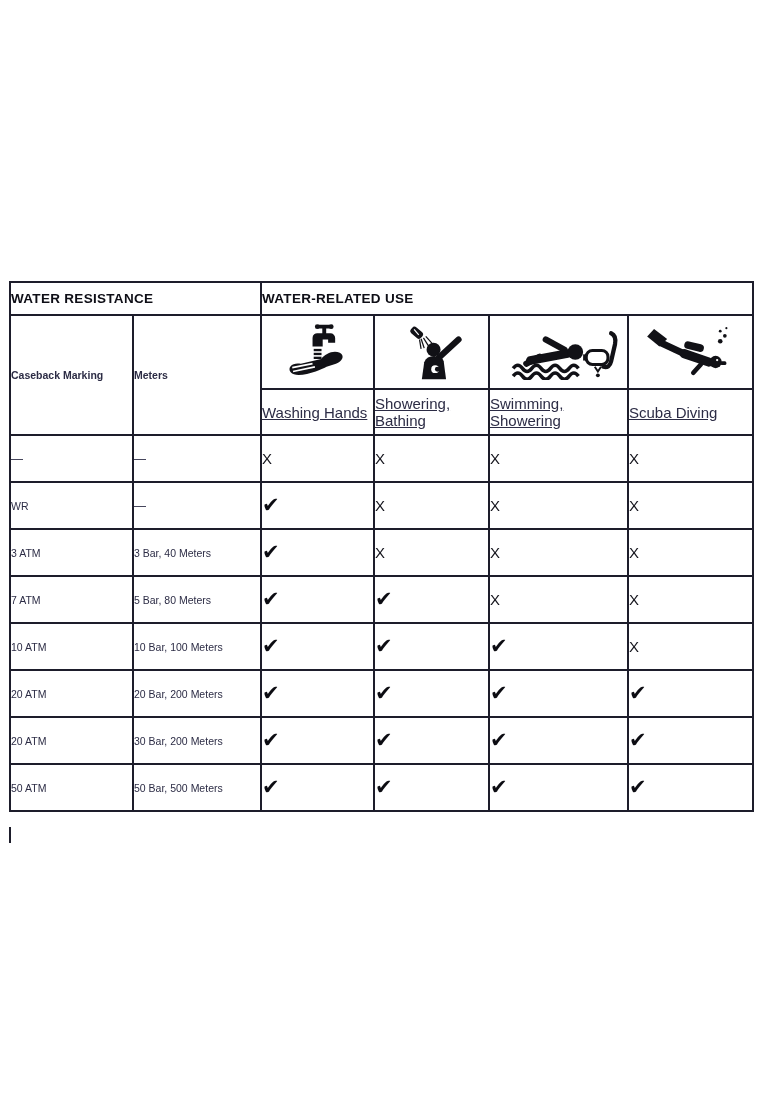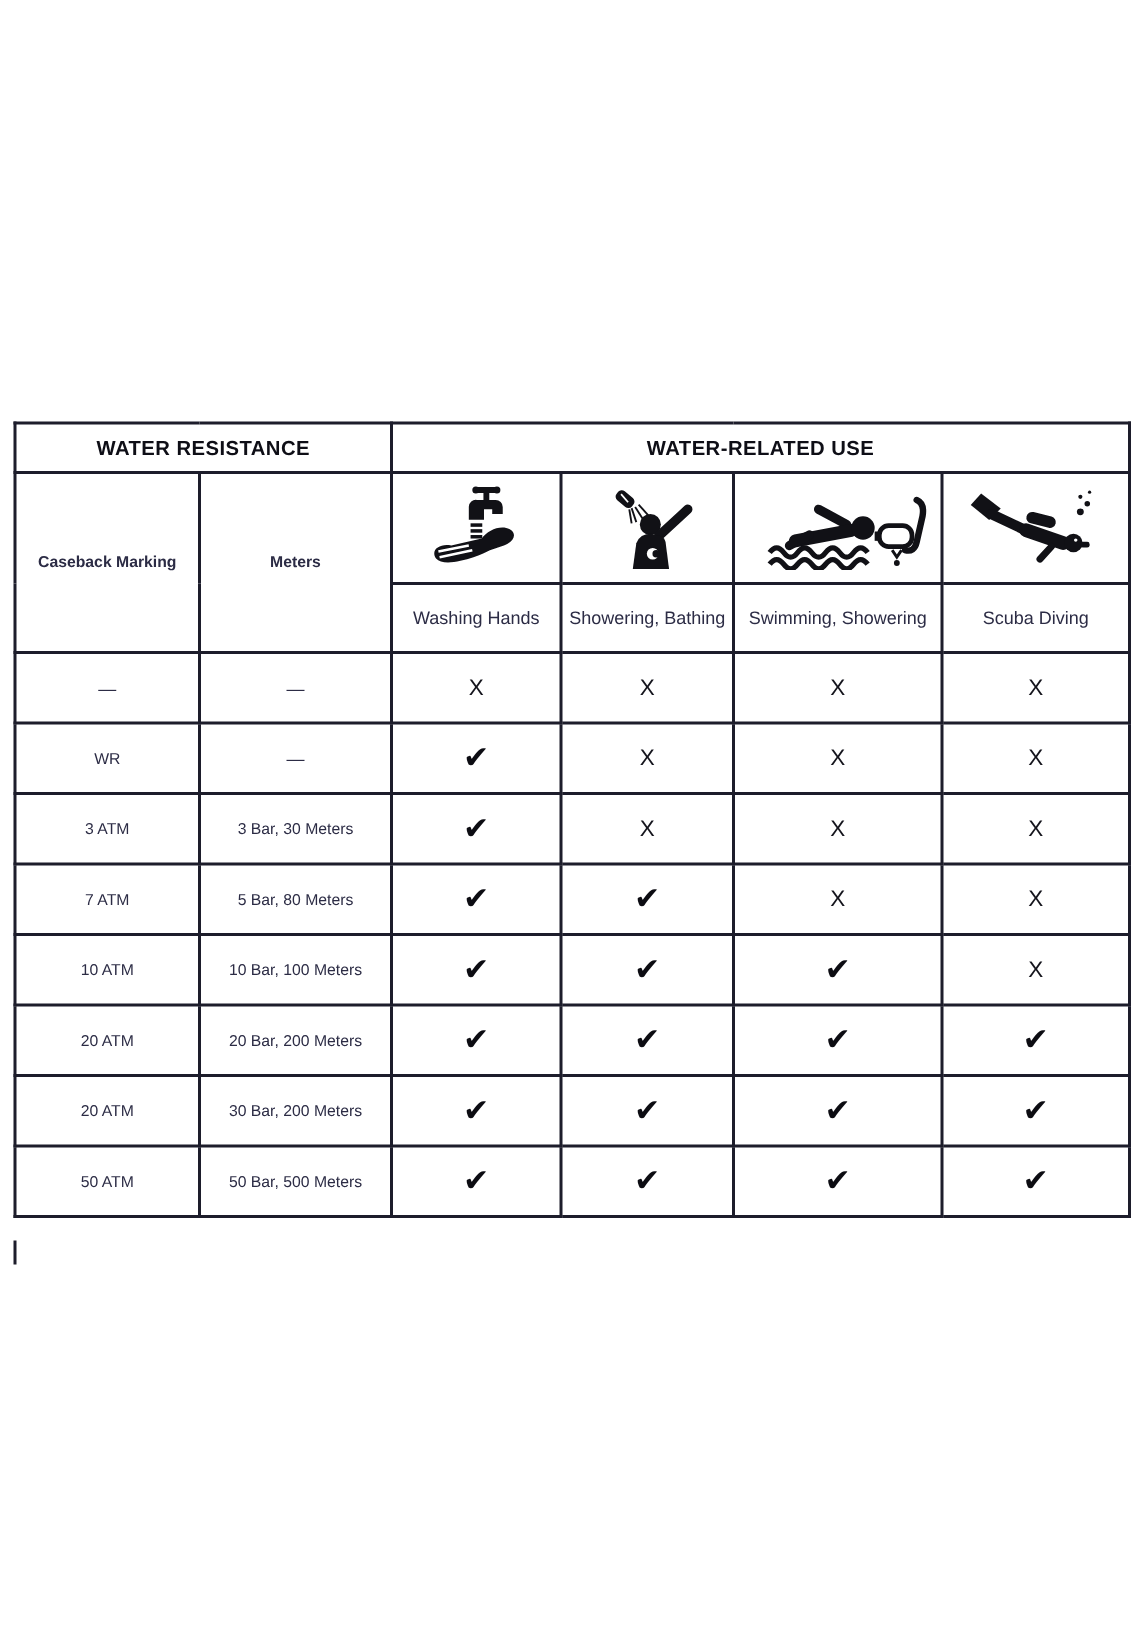--- a/index.html
+++ b/index.html
@@ -14,39 +14,39 @@
   table.wr{
     position:absolute;
     left:9px;
     top:281px;
     width:743px;
     border-collapse:collapse;
     table-layout:fixed;
   }
   .wr td,.wr th{
     border:2px solid #1d1d2b;
-    text-align:center;
+    text-align:left;
     vertical-align:middle;
     padding:0;
     overflow:hidden;
   }
   .top-hdr{
     height:31px;
     font-size:13.5px;
     font-weight:bold;
     letter-spacing:.3px;
     color:#0e0e16;
   }
   .sub-hdr{
     font-size:10.5px;
     font-weight:bold;
     color:#2c2c45;
   }
   .icon-cell{height:72px;}
-  .label-row td{height:44px;font-size:12px;color:#2c2c45;}
+  .label-row td{height:44px;font-size:15px;color:#2c2c45;text-decoration:underline;}
   tbody tr{height:47px;}
   .marking,.depth{font-size:10.5px;color:#2c2c45;}
   .dash{font-size:12px;letter-spacing:0;}
   .check{
     font-family:"DejaVu Sans",sans-serif;
     font-size:21px;
     line-height:1;
     color:#0c0c12;
   }
   .xmark{
@@ -174,21 +174,21 @@
         <tr>
           <td class="marking">WR</td>
           <td class="depth dash">—</td>
           <td><span class="check">✔</span></td>
           <td><span class="xmark">X</span></td>
           <td><span class="xmark">X</span></td>
           <td><span class="xmark">X</span></td>
         </tr>
         <tr>
           <td class="marking">3 ATM</td>
-          <td class="depth">3 Bar, 30 Meters</td>
+          <td class="depth">3 Bar, 40 Meters</td>
           <td><span class="check">✔</span></td>
           <td><span class="xmark">X</span></td>
           <td><span class="xmark">X</span></td>
           <td><span class="xmark">X</span></td>
         </tr>
         <tr>
           <td class="marking">7 ATM</td>
           <td class="depth">5 Bar, 80 Meters</td>
           <td><span class="check">✔</span></td>
           <td><span class="check">✔</span></td>

